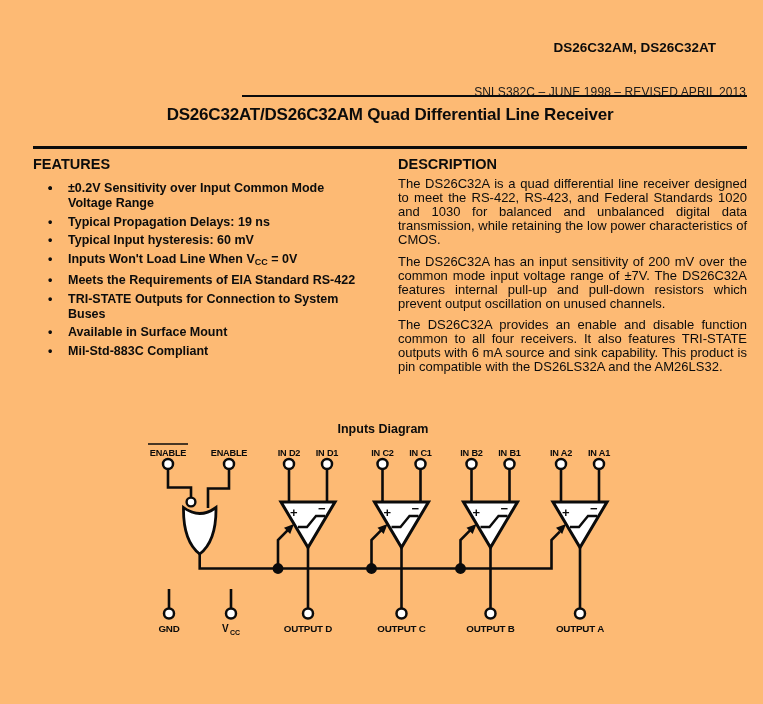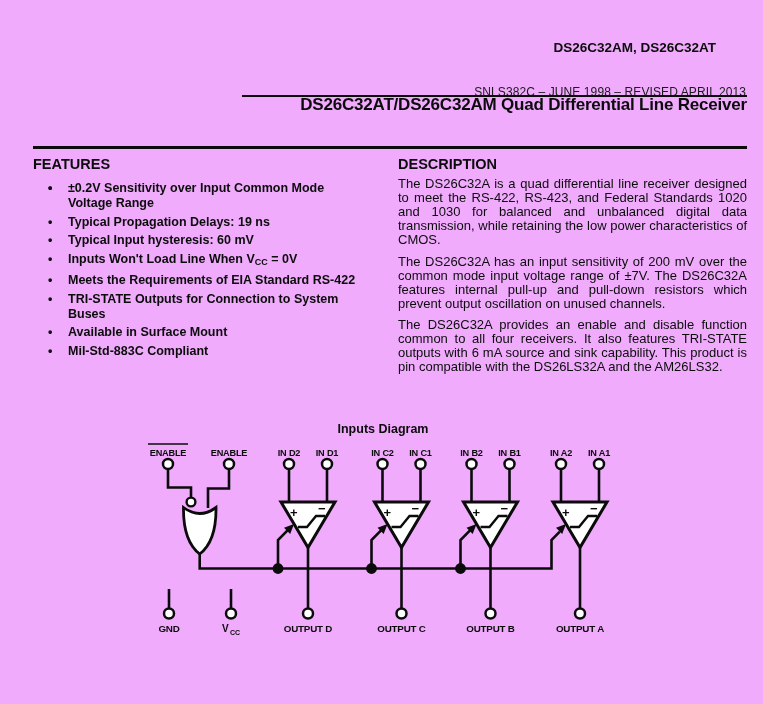--- a/index.html
+++ b/index.html
@@ -1,23 +1,23 @@
 <!DOCTYPE html>
 <html><head>
 <meta charset="utf-8">
 <style>
   html,body{margin:0;padding:0;background:#ffffff;}
   .page{
-    position:relative;width:763px;height:704px;background:#f0abfc;overflow:hidden;
+    position:relative;width:763px;height:704px;background:#fdba74;overflow:hidden;
     font-family:"Liberation Sans","DejaVu Sans",sans-serif;color:#0c0c0c;
   }
   .brand{position:absolute;top:40px;right:47px;font-size:13.5px;font-weight:bold;letter-spacing:0;}
   .doccode{position:absolute;top:85px;right:17px;font-size:12px;color:#1a1a1a;letter-spacing:0.1px;}
   .rule-thin{position:absolute;top:95px;left:242px;width:505px;height:2px;background:#0c0c0c;}
-  .title{position:absolute;top:95px;left:33px;width:714px;text-align:right;font-size:17px;font-weight:bold;letter-spacing:-0.2px;}
+  .title{position:absolute;top:105px;left:33px;width:714px;text-align:center;font-size:17px;font-weight:bold;letter-spacing:-0.2px;}
   .samples{position:absolute;top:129px;left:33px;width:714px;text-align:center;font-size:10px;font-weight:bold;}
   .samples-label{margin-right:4px;}
   .samples a{color:#1e1ecd;text-decoration:none;}
   .rule-thick{position:absolute;top:146px;left:33px;width:714px;height:3px;background:#0c0c0c;}
   .col-h{margin:0;font-size:14.5px;font-weight:bold;letter-spacing:0;}
   .features{position:absolute;top:156px;left:33px;width:334px;}
   .features ul{list-style:none;margin:9px 0 0 0;padding:0;}
   .features li{position:relative;padding-left:35px;margin:0 0 3.5px 0;font-size:12.5px;font-weight:bold;line-height:15px;}
   .blt{position:absolute;left:15px;top:0;}
   .sub{font-size:9px;vertical-align:-2px;}

